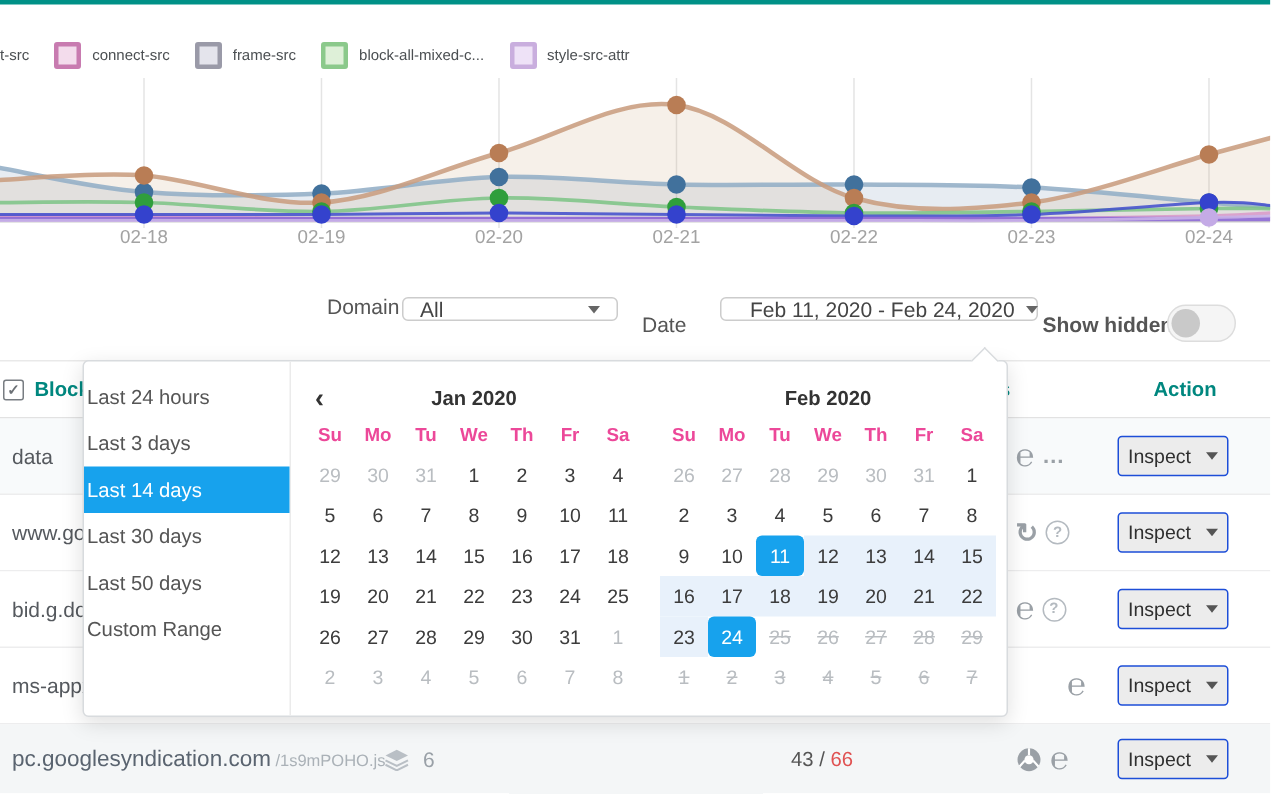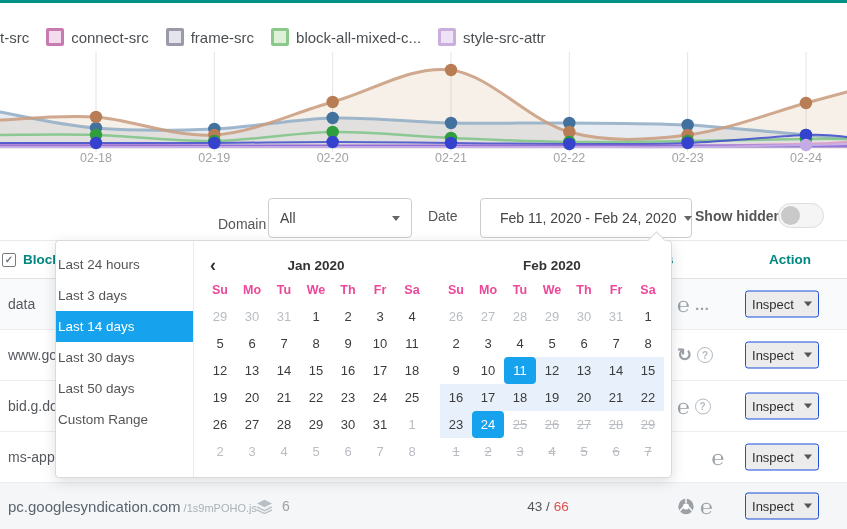--- a/index.html
+++ b/index.html
@@ -2,31 +2,31 @@
 <html><head>
 <meta charset="utf-8">
 <style>
   html,body{margin:0;padding:0;background:#fff;}
   .stage{position:relative;width:847px;height:529px;overflow:hidden;background:#fff;
          font-family:"Liberation Sans",sans-serif;}
   .topbar{position:absolute;top:0;left:0;right:0;height:3px;background:#009187;}
 
   
   .legend{position:absolute;top:28px;left:0;display:flex;align-items:center;gap:17px;z-index:2;}
-  .legend .item{display:flex;align-items:center;gap:7px;font-size:15px;color:#4b4f52;white-space:nowrap;}
+  .legend .item{display:flex;align-items:center;gap:7px;font-size:10px;color:#4b4f52;white-space:nowrap;}
   .legend .sw{width:12px;height:12px;border-radius:2px;border:3px solid;}
 
   #chart{position:absolute;top:48px;left:0;}
 
   
   .lbl{position:absolute;font-size:14px;color:#555;z-index:2;}
-  #domain-label{top:216px;left:218px;}
+  #domain-label{top:196px;left:218px;}
   #date-label{top:208px;left:428px;text-align:right;}
   #show-hidden-label{top:208px;left:695px;font-weight:bold;}
-  .ctrl{position:absolute;top:198px;height:40px;box-sizing:border-box;background:#fff;
+  .ctrl{position:absolute;top:198px;height:16px;box-sizing:border-box;background:#fff;
         border:1px solid #ccc;border-radius:4px;display:flex;align-items:center;
         padding:0 11px;font-size:14px;color:#444;z-index:2;}
   #domain-select{left:268px;width:144px;justify-content:space-between;}
   #date-input{left:468px;width:212px;gap:8px;margin-left:12px;}
   #date-input .grow{flex:1;white-space:nowrap;}
   .caret{width:0;height:0;border-left:4px solid transparent;border-right:4px solid transparent;
          border-top:5px solid #666;flex:none;}
   #toggle{position:absolute;top:203px;left:778px;width:46px;height:25px;border-radius:13px;
           background:#f5f5f5;border:1px solid #ddd;box-sizing:border-box;z-index:2;}
   #toggle .knob{position:absolute;top:2px;left:2px;width:19px;height:19px;border-radius:50%;background:#c9c9c9;}

